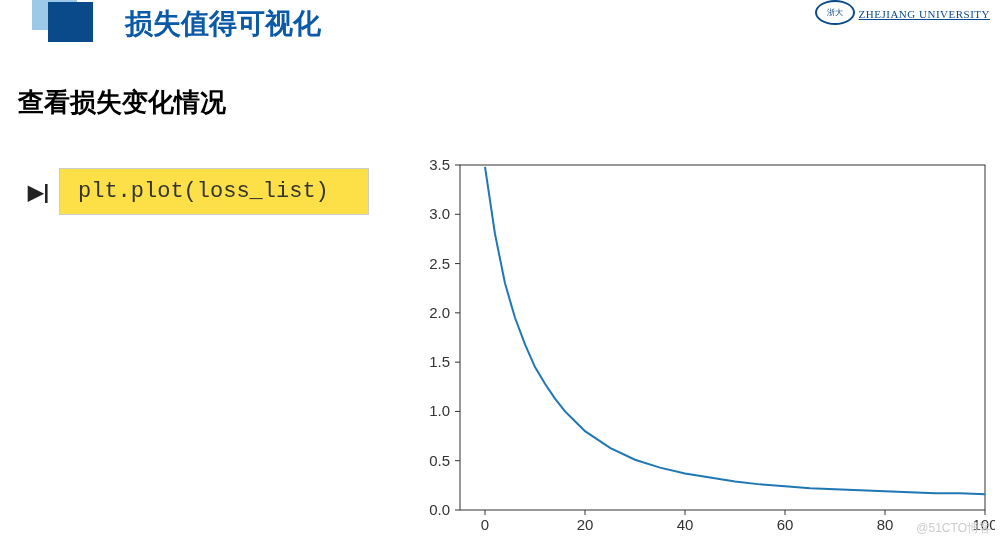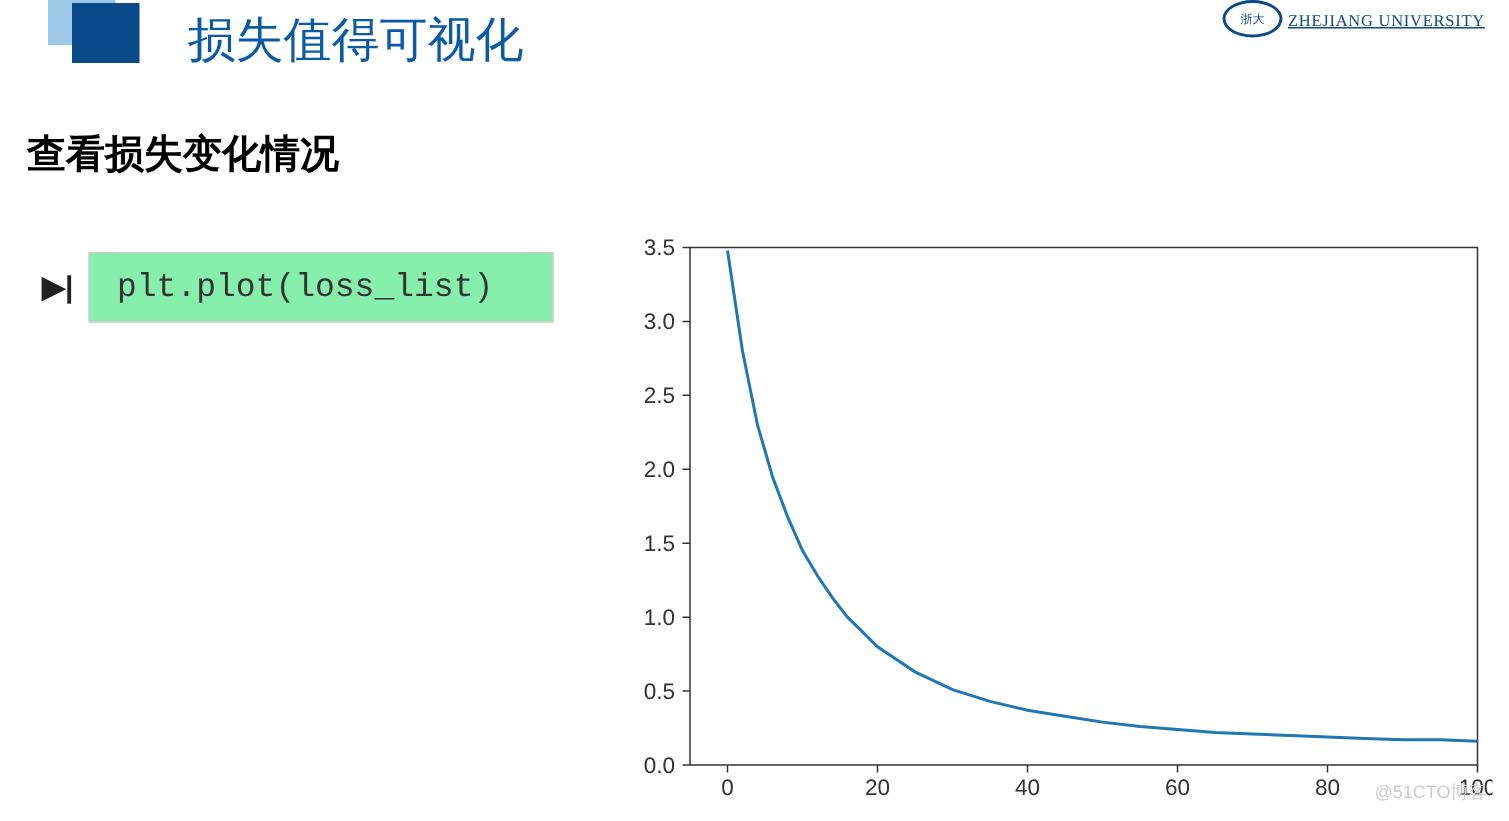--- a/index.html
+++ b/index.html
@@ -30,22 +30,22 @@
       height: 40px;
       background: #0a4a8a;
       top: 12px;
       left: 28px;
     }
     .title {
       position: absolute;
       top: 5px;
       left: 125px;
       color: #0a5aa8;
-      font-size: 32px;
-      font-weight: normal;
+      font-size: 28px;
+      font-weight: bold;
     }
     .univ-logo {
       position: absolute;
       top: 0;
       right: 151px;
       width: 40px;
       height: 25px;
       border: 2px solid #0a4a8a;
       border-radius: 50%;
       display: flex;
@@ -84,21 +84,21 @@
       align-items: center;
     }
     .run-icon {
       font-size: 20px;
       color: #222;
       margin-right: 10px;
       font-weight: bold;
     }
     .code-cell {
       border: 1px solid #ccc;
-      background: #86efac;
+      background: #fde047;
       padding: 10px 18px;
       font-family: "Courier New", monospace;
       font-size: 22px;
       color: #333;
       min-width: 310px;
     }
     .chart-area {
       position: absolute;
       top: 155px;
       left: 405px;

